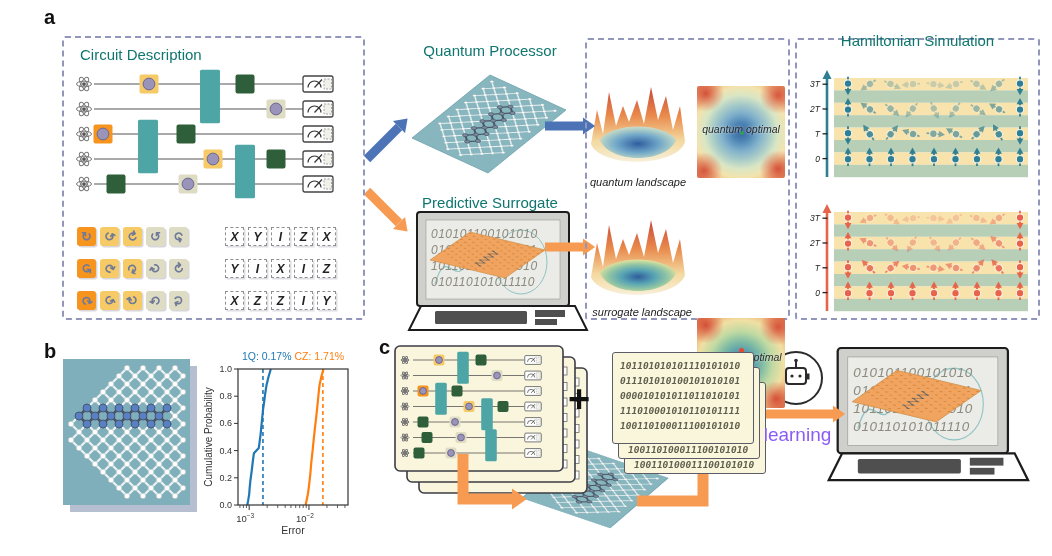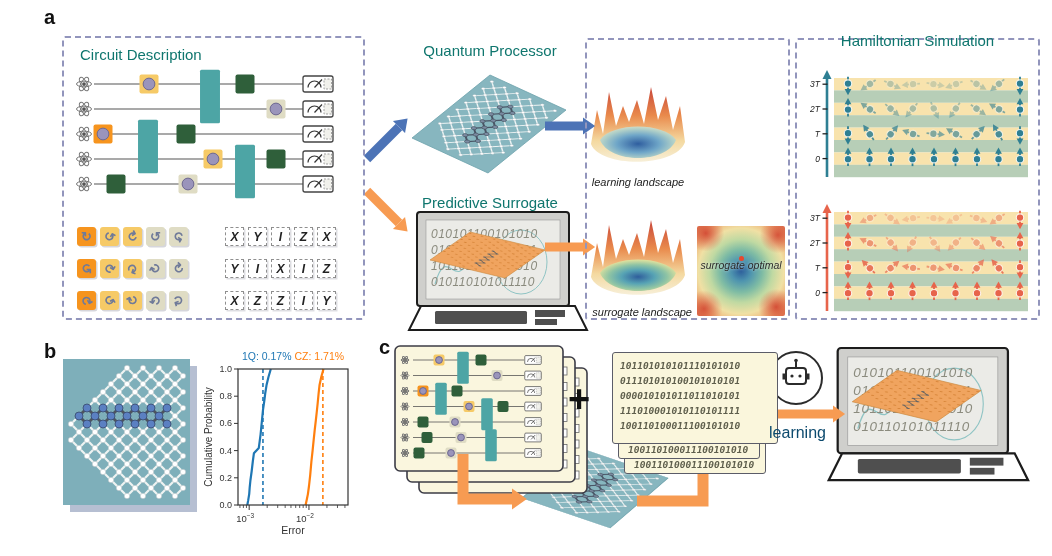--- a/index.html
+++ b/index.html
@@ -1775,44 +1775,48 @@
           <div class="pauli-cell">I</div>
           <div class="pauli-cell">Y</div>
         </div>
       </div>
   </div>
 
   <div class="abs box-title center" style="left:400px;top:42px;width:180px;">Quantum Processor</div>
   <div class="abs box-title center" style="left:400px;top:194px;width:180px;">Predictive Surrogate</div>
 
   <div class="abs dashed-box" style="left:585px;top:38px;width:205px;height:282px;"></div>
-  <div class="abs ls-label" style="left:584px;top:176px;width:108px;">learning landscape</div>
+  <div class="abs ls-label" style="left:584px;top:176px;width:108px;">quantum landscape</div>
   <div class="abs ls-label" style="left:584px;top:306px;width:108px;text-align:right;">surrogate landscape</div>
+  <div class="abs hm hm-q" style="left:697px;top:86px;width:88px;height:92px;">
+    <span class="hm-label" style="top:40%;">quantum optimal</span>
+    <span class="hm-marker" style="left:43px;top:45px;width:4px;height:4px;background:#2FA05A;"></span>
+  </div>
   <div class="abs hm hm-s" style="left:697px;top:226px;width:88px;height:90px;">
     <span class="hm-label" style="top:37%;">surrogate optimal</span>
     <span class="hm-marker" style="left:42px;top:30px;width:5px;height:5px;background:#E8472E;"></span>
   </div>
 
   <div class="abs dashed-box" style="left:795px;top:38px;width:245px;height:282px;"></div>
   <div class="abs box-title center" style="left:795px;top:32px;width:245px;">Hamiltonian Simulation</div>
 
   <div class="abs" style="left:568px;top:378px;font-size:38px;font-weight:bold;color:#111;">+</div>
 
   <div class="abs" style="left:612px;top:352px;width:170px;height:130px;">
     <div class="bin-card" style="left:12px;top:30px;width:142px;height:92px;">
       <span class="bin-line strip-line">100110100011100101010</span>
     </div>
     <div class="bin-card" style="left:6px;top:15px;width:142px;height:92px;">
       <span class="bin-line strip-line">100110100011100101010</span>
     </div>
-    <div class="bin-card" style="left:0;top:0;width:166px;height:92px;">
+    <div class="bin-card" style="left:0;top:0;width:142px;height:92px;">
       <div class="front-lines">
         <div class="bin-line">101101010101110101010</div>
         <div class="bin-line">011101010100101010101</div>
         <div class="bin-line">000010101011011010101</div>
         <div class="bin-line">111010001010110101111</div>
         <div class="bin-line">100110100011100101010</div>
       </div>
     </div>
   </div>
 
-  <div class="abs center" style="left:755px;top:424px;width:85px;font-size:16px;color:#0c4a6e;">learning</div>
+  <div class="abs center" style="left:755px;top:424px;width:85px;font-size:19px;color:#8b5cf6;">learning</div>
 </div>
 
 </body></html>

